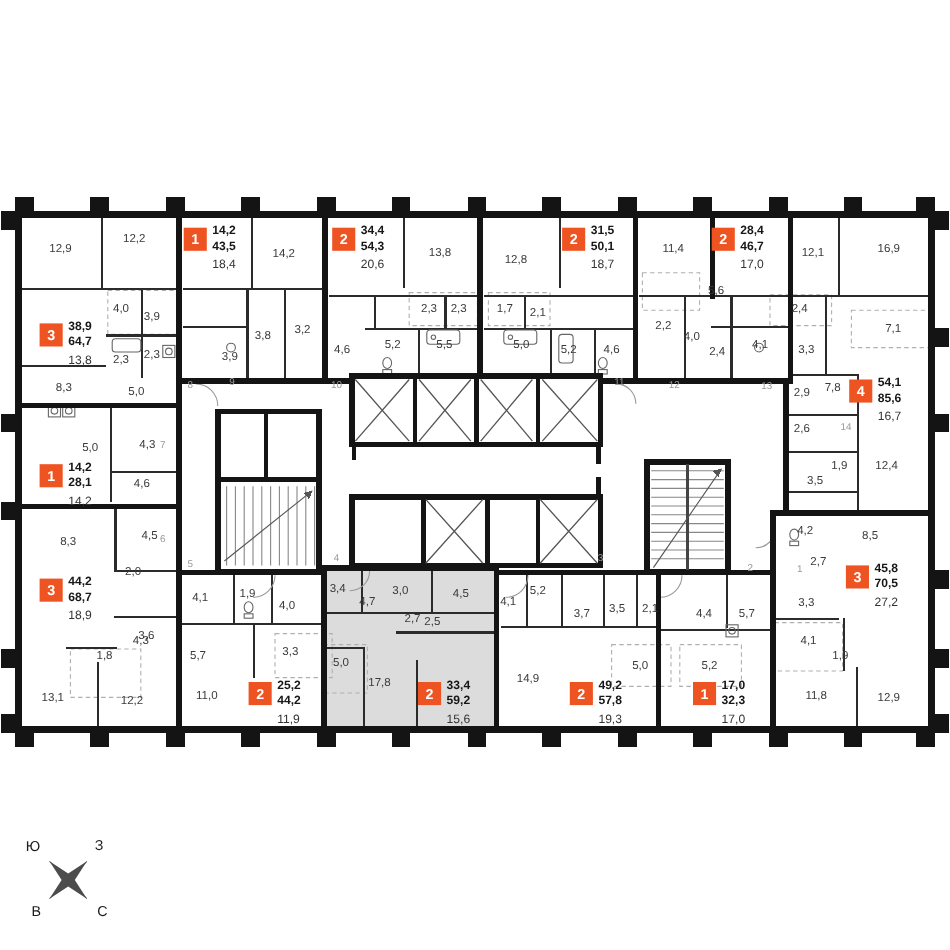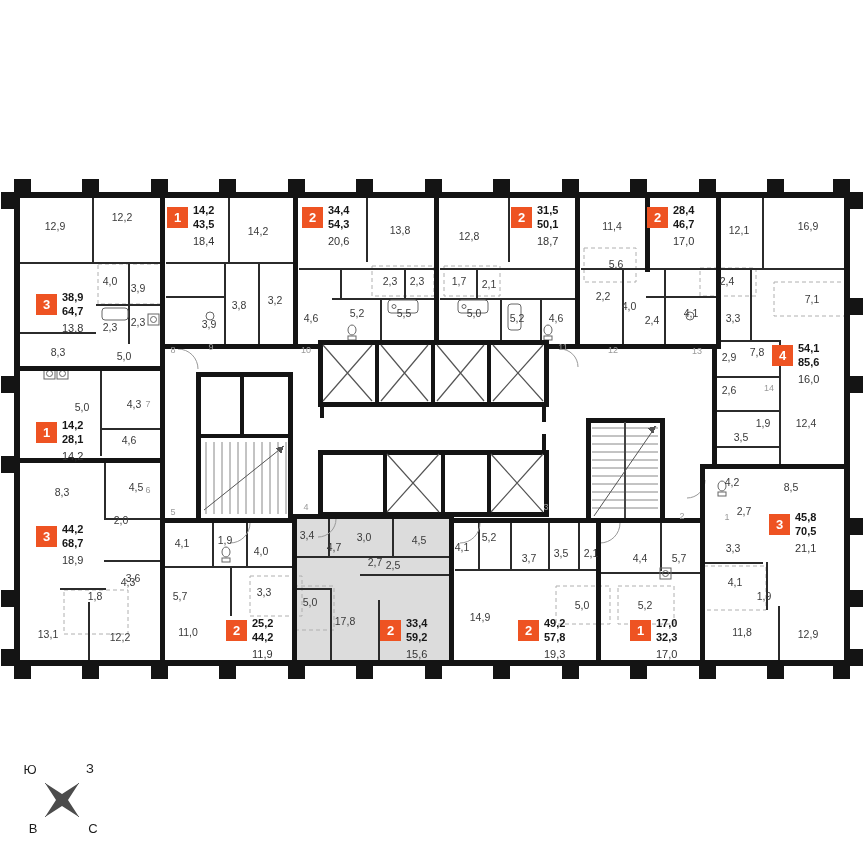--- a/index.html
+++ b/index.html
@@ -259,21 +259,21 @@
       <span class="room-label" style="left: 469px; top: 236px;">12,8</span>
       <span class="room-label" style="left: 612px; top: 226px;">11,4</span>
       <span class="room-label" style="left: 739px; top: 230px;">12,1</span>
       <span class="room-label" style="left: 808px; top: 226px;">16,9</span>
       <span class="room-label" style="left: 110px; top: 281px;">4,0</span>
       <span class="room-label" style="left: 138px; top: 288px;">3,9</span>
       <span class="room-label" style="left: 390px; top: 281px;">2,3</span>
       <span class="room-label" style="left: 417px; top: 281px;">2,3</span>
       <span class="room-label" style="left: 459px; top: 281px;">1,7</span>
       <span class="room-label" style="left: 489px; top: 284px;">2,1</span>
-      <span class="room-label" style="left: 604px; top: 264px; padding-left: 24px;">5,6</span>
+      <span class="room-label" style="left: 639px; top: 264px; padding-left: 24px;">5,6</span>
       <span class="room-label" style="left: 727px; top: 281px;">2,4</span>
       <span class="room-label" style="left: 812px; top: 299px;">7,1</span>
       <span class="room-label" style="left: 110px; top: 327px;">2,3</span>
       <span class="room-label" style="left: 138px; top: 322px;">2,3</span>
       <span class="room-label" style="left: 209px; top: 324px;">3,9</span>
       <span class="room-label" style="left: 239px; top: 305px;">3,8</span>
       <span class="room-label" style="left: 275px; top: 300px;">3,2</span>
       <span class="room-label" style="left: 311px; top: 318px;">4,6</span>
       <span class="room-label" style="left: 357px; top: 313px;">5,2</span>
       <span class="room-label" style="left: 404px; top: 313px;">5,5</span>
@@ -424,31 +424,31 @@
         <div class="apt-kitchen">18,9</div>
       </div>
       <div class="apt-badge" style="left: 772px; top: 342px;">
         <div class="apt-row">
           <div class="apt-rooms">4</div>
           <div class="apt-areas">
             <div>54,1</div>
             <div>85,6</div>
           </div>
         </div>
-        <div class="apt-kitchen">16,0</div>
+        <div class="apt-kitchen">16,7</div>
       </div>
       <div class="apt-badge" style="left: 769px; top: 511px;">
         <div class="apt-row">
           <div class="apt-rooms">3</div>
           <div class="apt-areas">
             <div>45,8</div>
             <div>70,5</div>
           </div>
         </div>
-        <div class="apt-kitchen">21,1</div>
+        <div class="apt-kitchen">27,2</div>
       </div>
       <div class="apt-badge" style="left: 226px; top: 617px;">
         <div class="apt-row">
           <div class="apt-rooms">2</div>
           <div class="apt-areas">
             <div>25,2</div>
             <div>44,2</div>
           </div>
         </div>
         <div class="apt-kitchen">11,9</div>

